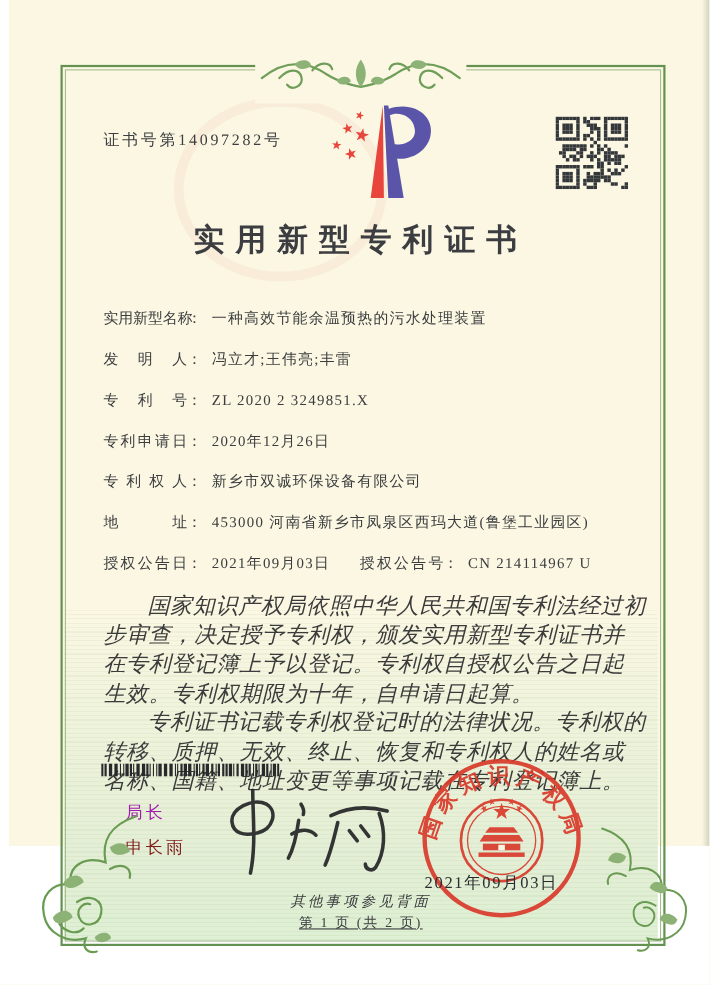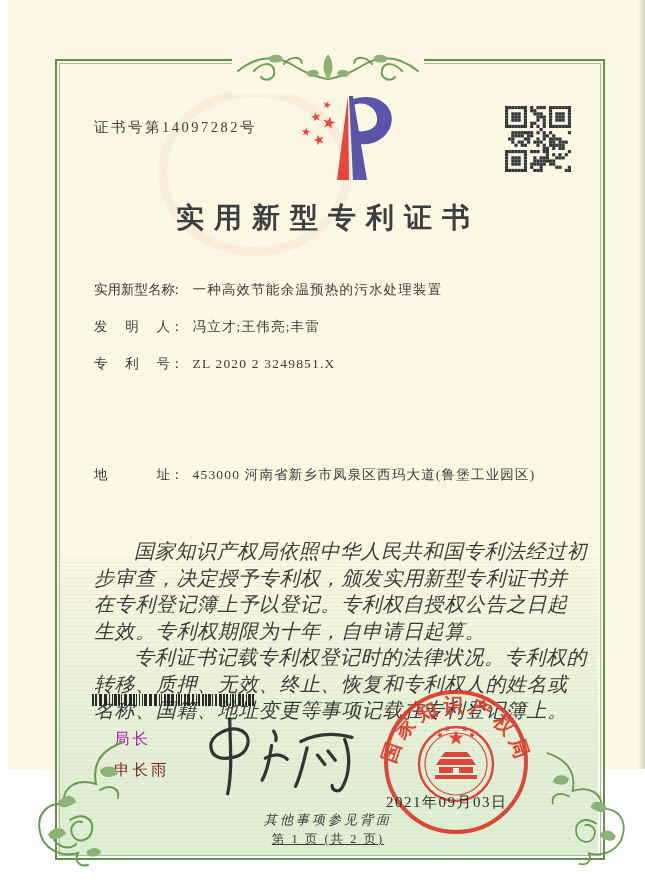--- a/index.html
+++ b/index.html
@@ -363,22 +363,34 @@
 
   <div class="frow" style="top:281px">
     <span class="flabel">实用新型名称</span><span class="fcolon">：</span><span class="fvalue">一种高效节能余温预热的污水处理装置</span>
   </div>
   <div class="frow" style="top:318px">
     <span class="flabel">发明人</span><span class="fcolon">：</span><span class="fvalue">冯立才;王伟亮;丰雷</span>
   </div>
   <div class="frow" style="top:355px">
     <span class="flabel">专利号</span><span class="fcolon">：</span><span class="fvalue">ZL 2020 2 3249851.X</span>
   </div>
+  <div class="frow" style="top:392px">
+    <span class="flabel">专利申请日</span><span class="fcolon">：</span><span class="fvalue">2020年12月26日</span>
+  </div>
+  <div class="frow" style="top:429px">
+    <span class="flabel">专利权人</span><span class="fcolon">：</span><span class="fvalue">新乡市双诚环保设备有限公司</span>
+  </div>
   <div class="frow" style="top:466px">
     <span class="flabel">地址</span><span class="fcolon">：</span><span class="fvalue">453000 河南省新乡市凤泉区西玛大道(鲁堡工业园区)</span>
+  </div>
+  <div class="frow" style="top:503px">
+    <span class="flabel">授权公告日</span><span class="fcolon">：</span><span class="fvalue">2021年09月03日</span>
+    <span class="fpair2">
+      <span class="flabel">授权公告号</span><span class="fcolon">：</span><span class="fvalue">CN 214114967 U</span>
+    </span>
   </div>
 
   <div class="paras">
     <p>国家知识产权局依照中华人民共和国专利法经过初步审查，决定授予专利权，颁发实用新型专利证书并在专利登记簿上予以登记。专利权自授权公告之日起生效。专利权期限为十年，自申请日起算。</p>
     <p>专利证书记载专利权登记时的法律状况。专利权的转移、质押、无效、终止、恢复和专利权人的姓名或名称、国籍、地址变更等事项记载在专利登记簿上。</p>
   </div>
 
   <svg class="barcode" id="barcode" viewBox="0 0 162 12" preserveAspectRatio="none">
       <rect x="0" y="0" width="2" height="12" fill="#27292b"></rect>
       <rect x="3" y="0" width="2" height="12" fill="#27292b"></rect>

